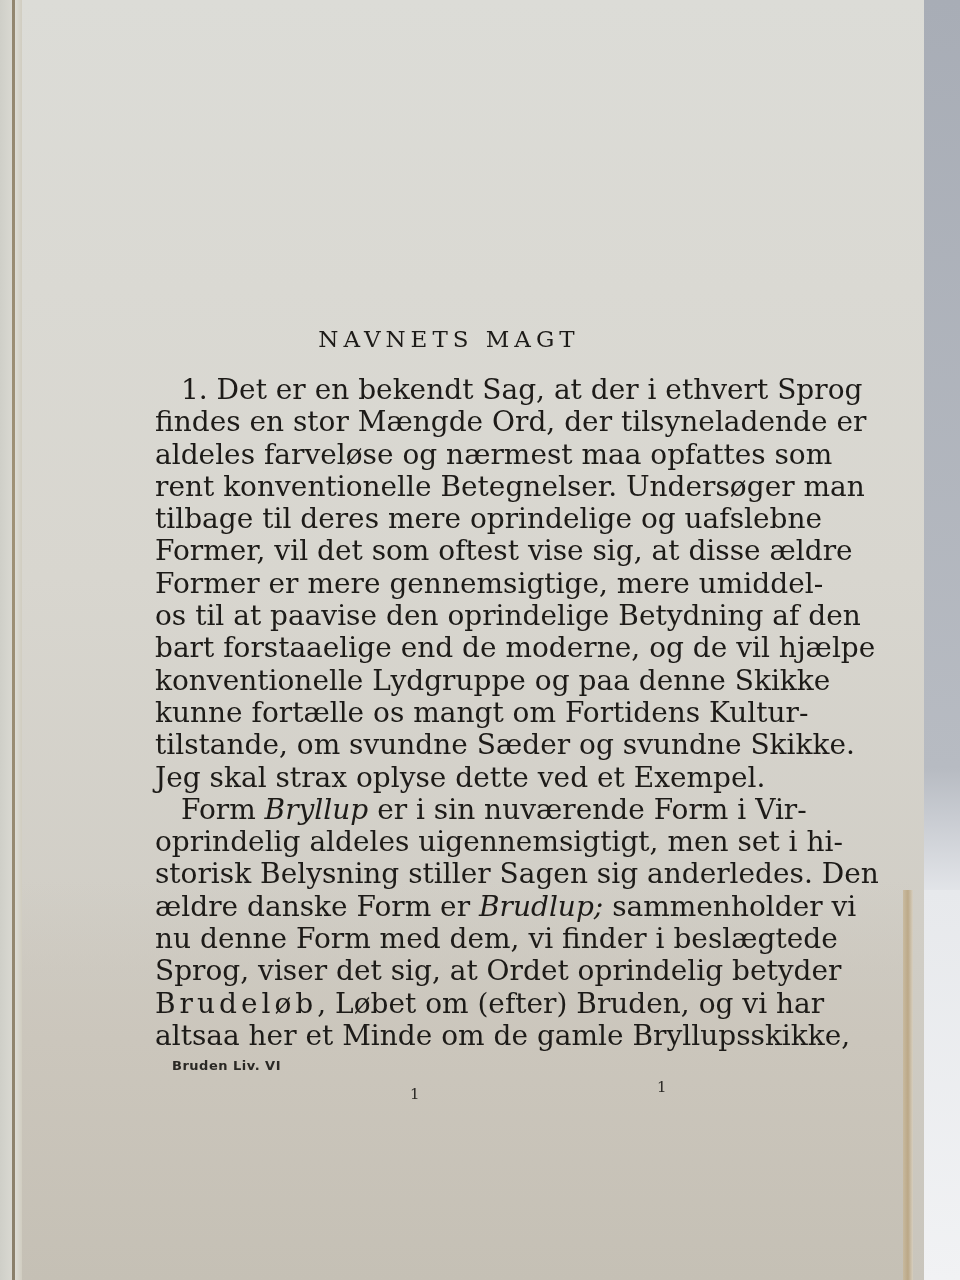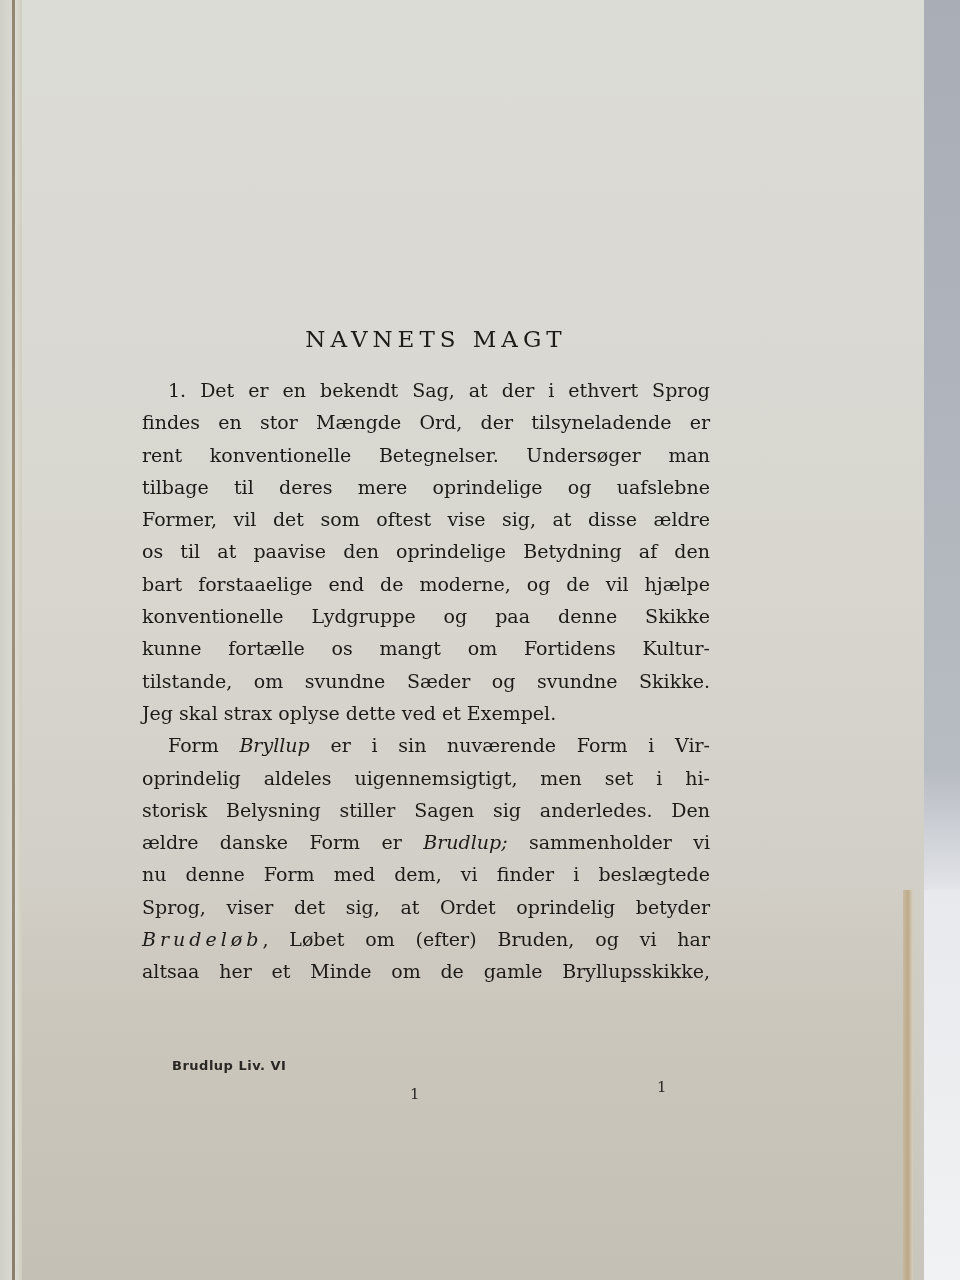--- a/index.html
+++ b/index.html
@@ -50,50 +50,50 @@
       background: linear-gradient(180deg, rgba(206,202,193,0) 0%, #cbc6bc 40%, #c5c0b5 100%);
     }
     .page-torn-edge {
       position: absolute;
       left: 903px; top: 890px; width: 10px; height: 390px;
       background: linear-gradient(90deg, #c8b89a 0%, #b9a37e 50%, #d8d0c0 100%);
       opacity: 0.85;
     }
     .text-block {
       position: absolute;
-      left: 142px;
+      left: 155px;
       top: 318px;
       width: 568px;
       font-family: "DejaVu Serif", "Liberation Serif", serif;
       color: #1d1b18;
     }
     .title {
       text-align: center;
       font-size: 23px;
       letter-spacing: 5px;
       margin: 0 0 14px 0;
       padding-left: 20px;
       font-weight: normal;
       line-height: 42px;
     }
     .line {
-      font-size: 19px;
+      font-size: 28px;
       line-height: 32.3px;
       white-space: nowrap;
       text-align: justify;
       text-align-last: justify;
       height: 32.3px;
       overflow: visible;
     }
     .line.last {
       text-align-last: left;
     }
     .indent { padding-left: 26px; }
     .line em { font-style: italic; }
-    .spaced { letter-spacing: 4px; font-style: italic; }
+    .spaced { letter-spacing: 4px; }
     .footer {
       position: absolute;
       font-family: "DejaVu Sans", "Liberation Sans", sans-serif;
       color: #2a2824;
     }
     .signature {
       left: 172px; top: 1058px;
       font-size: 13px;
       font-weight: bold;
       letter-spacing: 0.5px;
@@ -120,39 +120,41 @@
   <div class="page-lower"></div>
   <div class="page-torn-edge"></div>
   <div class="gutter-line"></div>
 
   <div class="text-block">
     <h1 class="title">NAVNETS MAGT</h1>
 
     <div>
       <div class="line indent">1. Det er en bekendt Sag, at der i ethvert Sprog</div>
       <div class="line">findes en stor Mængde Ord, der tilsyneladende er</div>
+      <div class="line">aldeles farveløse og nærmest maa opfattes som</div>
       <div class="line">rent konventionelle Betegnelser. Undersøger man</div>
       <div class="line">tilbage til deres mere oprindelige og uafslebne</div>
       <div class="line">Former, vil det som oftest vise sig, at disse ældre</div>
+      <div class="line">Former er mere gennemsigtige, mere umiddel-</div>
       <div class="line">os til at paavise den oprindelige Betydning af den</div>
       <div class="line">bart forstaaelige end de moderne, og de vil hjælpe</div>
       <div class="line">konventionelle Lydgruppe og paa denne Skikke</div>
       <div class="line">kunne fortælle os mangt om Fortidens Kultur-</div>
       <div class="line">tilstande, om svundne Sæder og svundne Skikke.</div>
       <div class="line last">Jeg skal strax oplyse dette ved et Exempel.</div>
     </div>
 
     <div>
       <div class="line indent"><span>Form </span><em>Bryllup</em><span> er i sin nuværende Form i Vir-</span></div>
       <div class="line">oprindelig aldeles uigennemsigtigt, men set i hi-</div>
       <div class="line">storisk Belysning stiller Sagen sig anderledes. Den</div>
       <div class="line"><span>ældre danske Form er </span><em>Brudlup;</em><span> sammenholder vi</span></div>
       <div class="line">nu denne Form med dem, vi finder i beslægtede</div>
       <div class="line">Sprog, viser det sig, at Ordet oprindelig betyder</div>
       <div class="line"><span class="spaced">Brudeløb</span><span>, Løbet om (efter) Bruden, og vi har</span></div>
       <div class="line">altsaa her et Minde om de gamle Bryllupsskikke,</div>
     </div>
   </div>
 
-  <div class="footer signature">Brudlup Liv. VI</div>
+  <div class="footer signature">Bruden Liv. VI</div>
   <div class="footer page-num-center">1</div>
   <div class="footer page-num-right">1</div>
 </div>
 
 </body></html>

